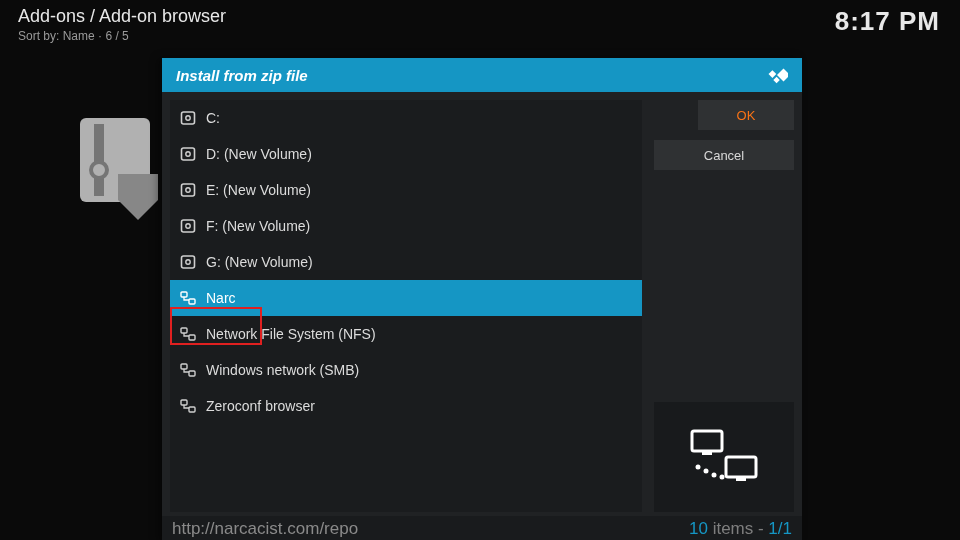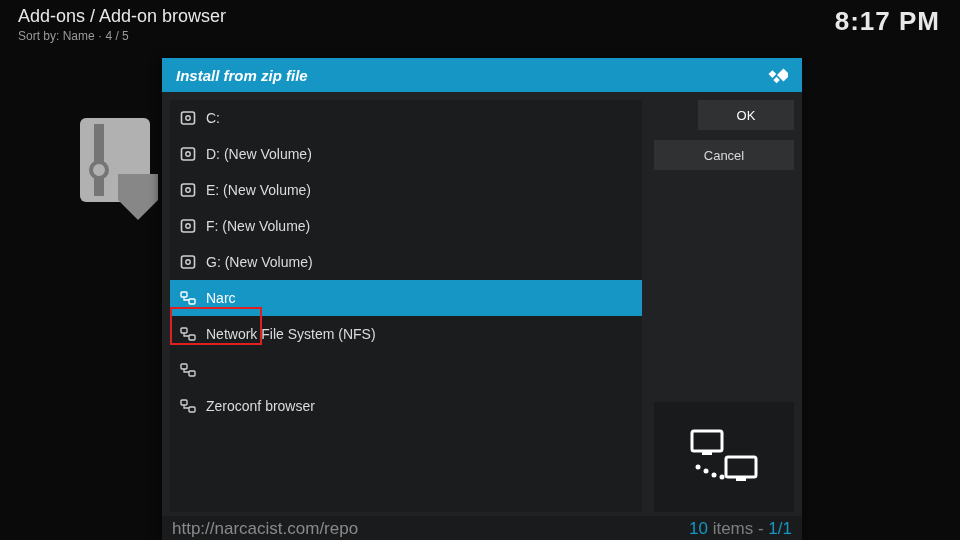--- a/index.html
+++ b/index.html
@@ -56,21 +56,21 @@
   position: absolute;
   border: 2px solid #e02020;
   pointer-events: none;
 }
 
 .btn {
   height: 30px; background: #2f3133; color: #d8d8d8;
   display: flex; align-items: center; justify-content: center;
   font-size: 13px; cursor: pointer;
 }
-.btn.dim { color: #ffffff; margin-left: 44px; }
+.btn.dim { color: #f97316; margin-left: 44px; }
 
 .preview-box {
   margin-top: auto;
   width: 140px; height: 110px;
   background: #181a1c;
   display: flex; align-items: center; justify-content: center;
 }
 
 .dialog-footer {
   height: 26px; background: #191b1d;
@@ -80,21 +80,21 @@
 .dialog-footer .spacer { flex: 1; }
 .footer-count { color: #1596c4; }
 .footer-count .dim { color: #7e7e7e; }
 </style>
 </head>
 <body>
 
 <div class="topbar">
   <div class="breadcrumb">Add-ons / Add-on browser</div>
   <div class="sortline">
-    <span>Sort by: </span><span>Name</span><span>  ·  </span><span>4 / 5</span>
+    <span>Sort by: </span><span>Name</span><span>  ·  </span><span>6 / 5</span>
   </div>
 </div>
 <div class="clock">8:17 PM</div>
 
 <svg class="bg-icon" viewBox="0 0 88 120">
   <rect x="0" y="0" width="70" height="84" rx="6" fill="#cfcfcf"></rect>
   <rect x="14" y="6" width="10" height="72" fill="#888"></rect>
   <circle cx="19" cy="52" r="8" fill="#cfcfcf" stroke="#888" stroke-width="4"></circle>
   <path d="M38 56 h40 v26 l-20 20 l-20 -20 z" fill="#9d9d9d"></path>
 </svg>
@@ -163,20 +163,21 @@
             <path d="M4 7 v3 h5" fill="none" stroke="#cfcfcf" stroke-width="1.3"></path>
           </svg>
           <span>Network File System (NFS)</span>
         </div>
         <div class="list-item">
           <svg class="li-icon" viewBox="0 0 16 16">
             <rect x="1" y="2" width="6" height="5" rx="1" fill="none" stroke="#cfcfcf" stroke-width="1.4"></rect>
             <rect x="9" y="9" width="6" height="5" rx="1" fill="none" stroke="#cfcfcf" stroke-width="1.4"></rect>
             <path d="M4 7 v3 h5" fill="none" stroke="#cfcfcf" stroke-width="1.3"></path>
           </svg>
+          <span>Windows network (SMB)</span>
         </div>
         <div class="list-item">
           <svg class="li-icon" viewBox="0 0 16 16">
             <rect x="1" y="2" width="6" height="5" rx="1" fill="none" stroke="#cfcfcf" stroke-width="1.4"></rect>
             <rect x="9" y="9" width="6" height="5" rx="1" fill="none" stroke="#cfcfcf" stroke-width="1.4"></rect>
             <path d="M4 7 v3 h5" fill="none" stroke="#cfcfcf" stroke-width="1.3"></path>
           </svg>
           <span>Zeroconf browser</span>
         </div>
       </div>

